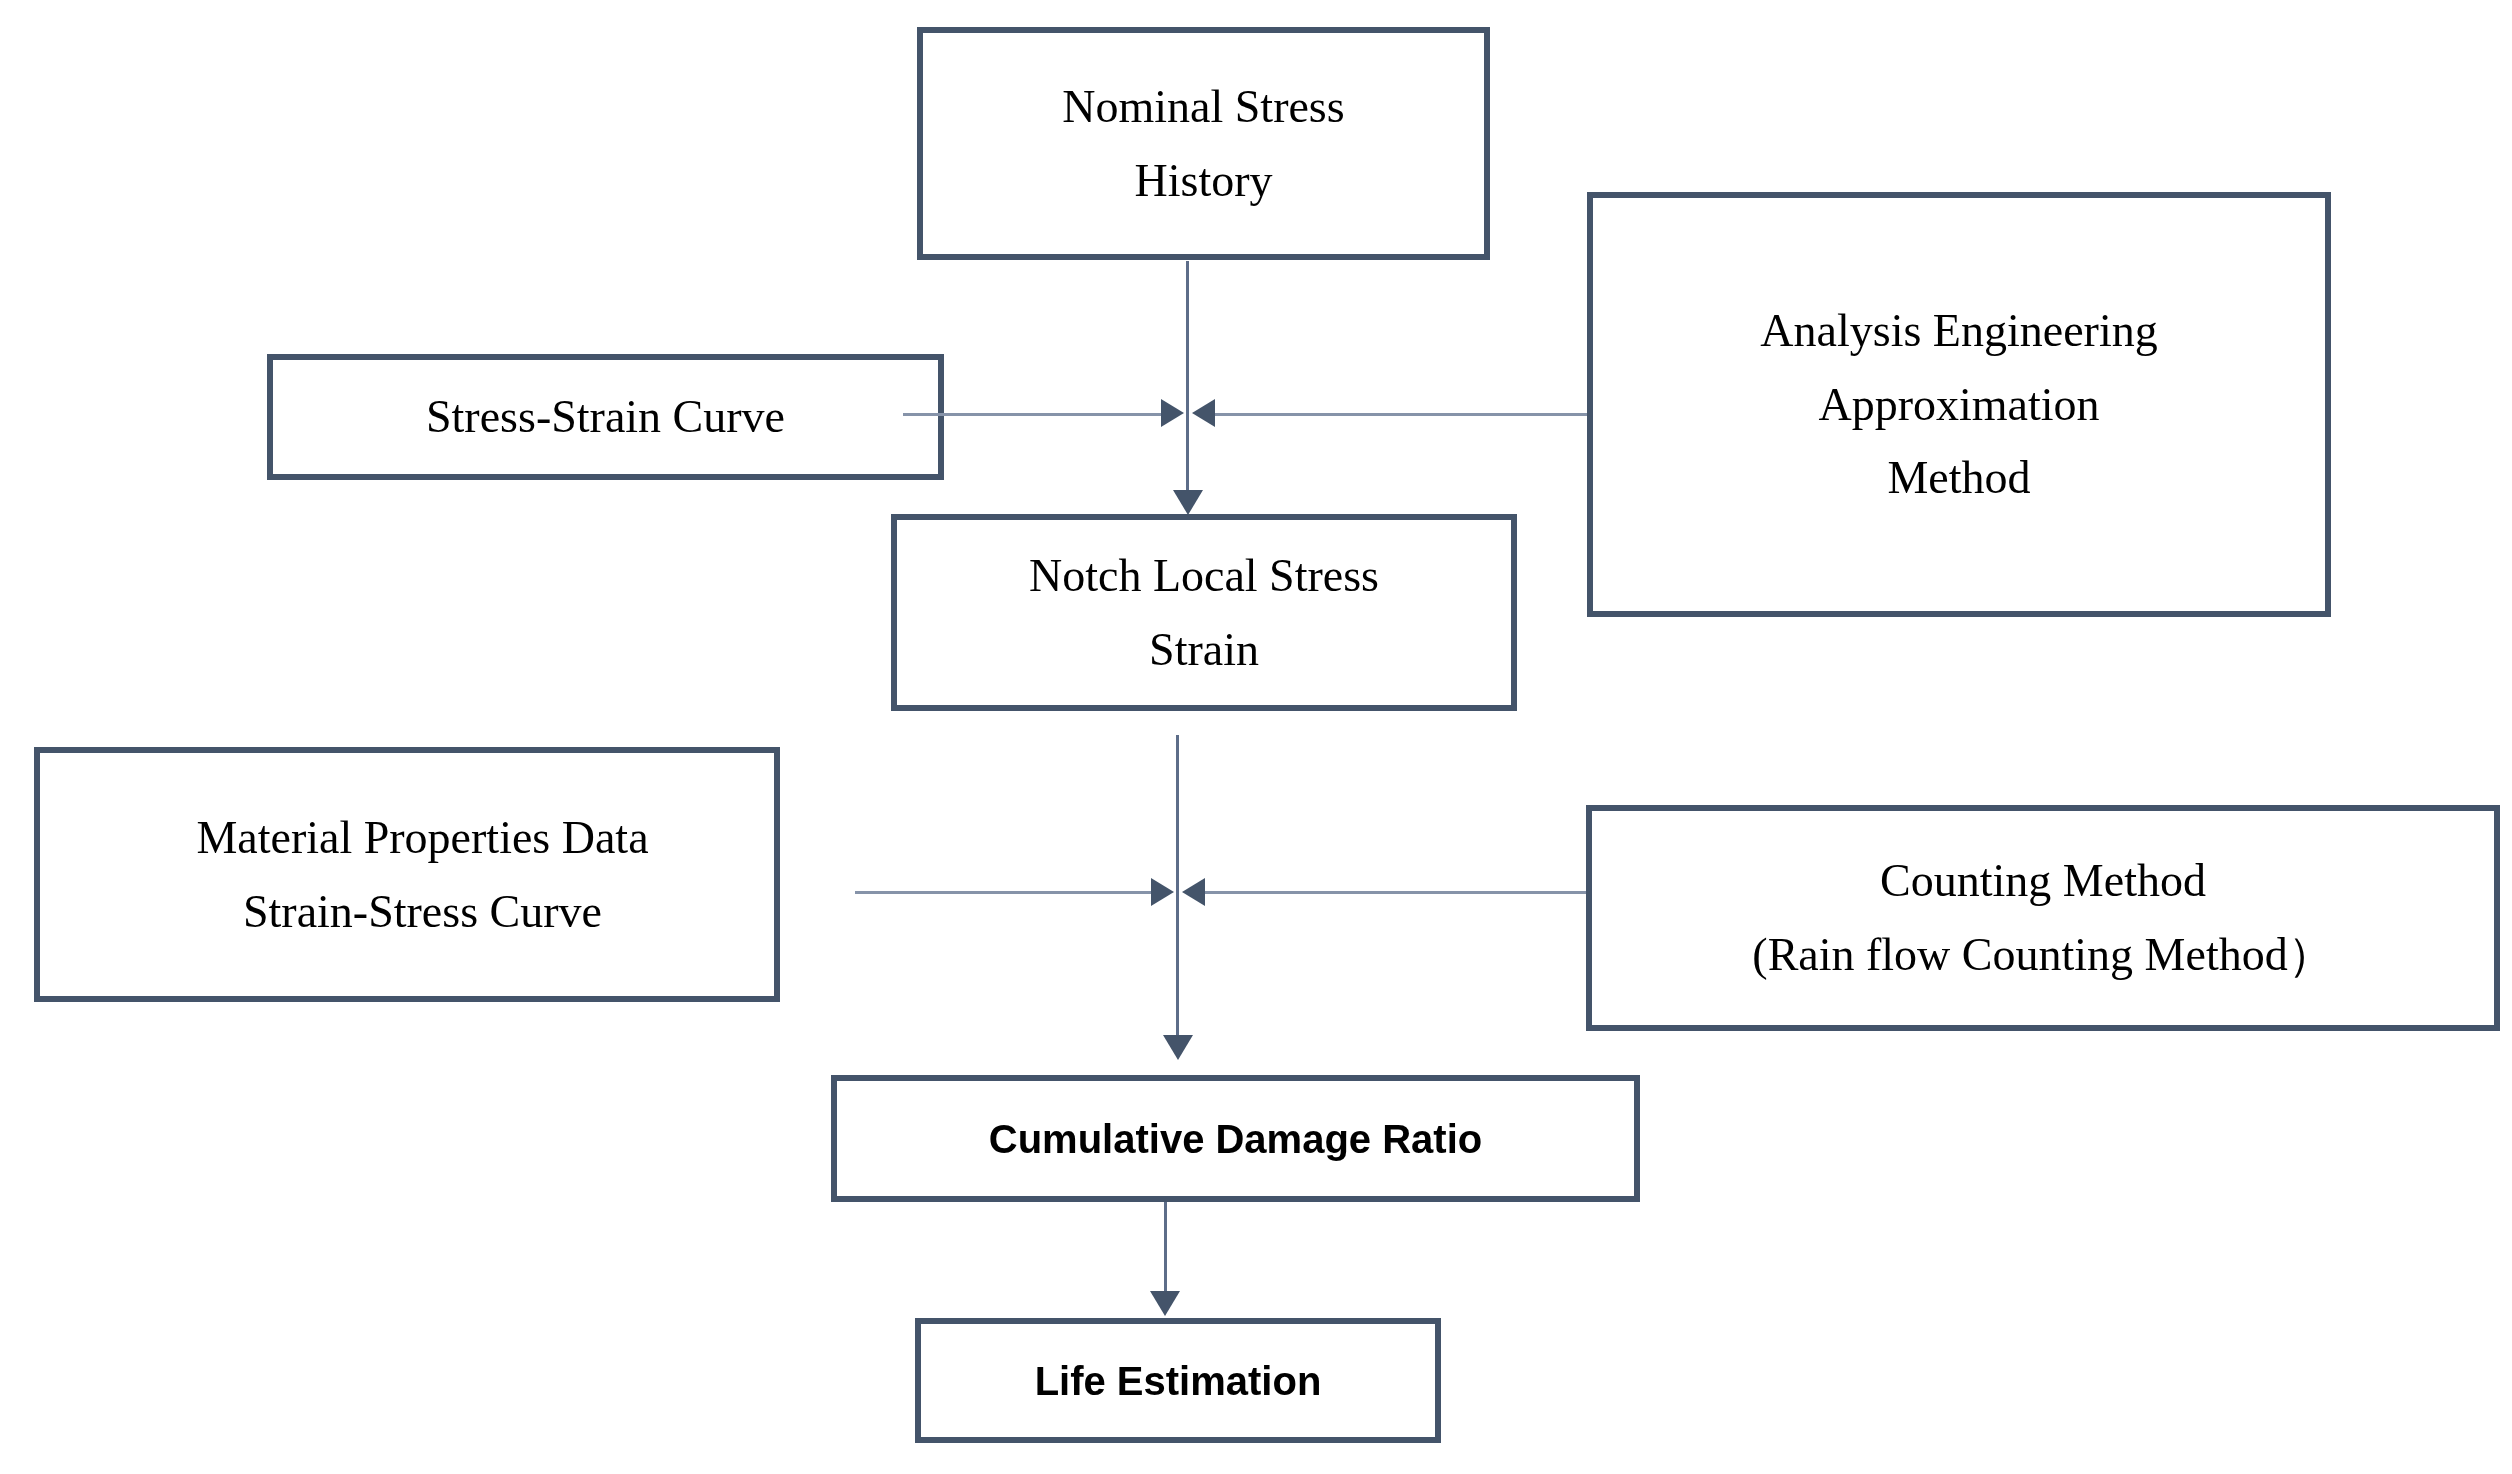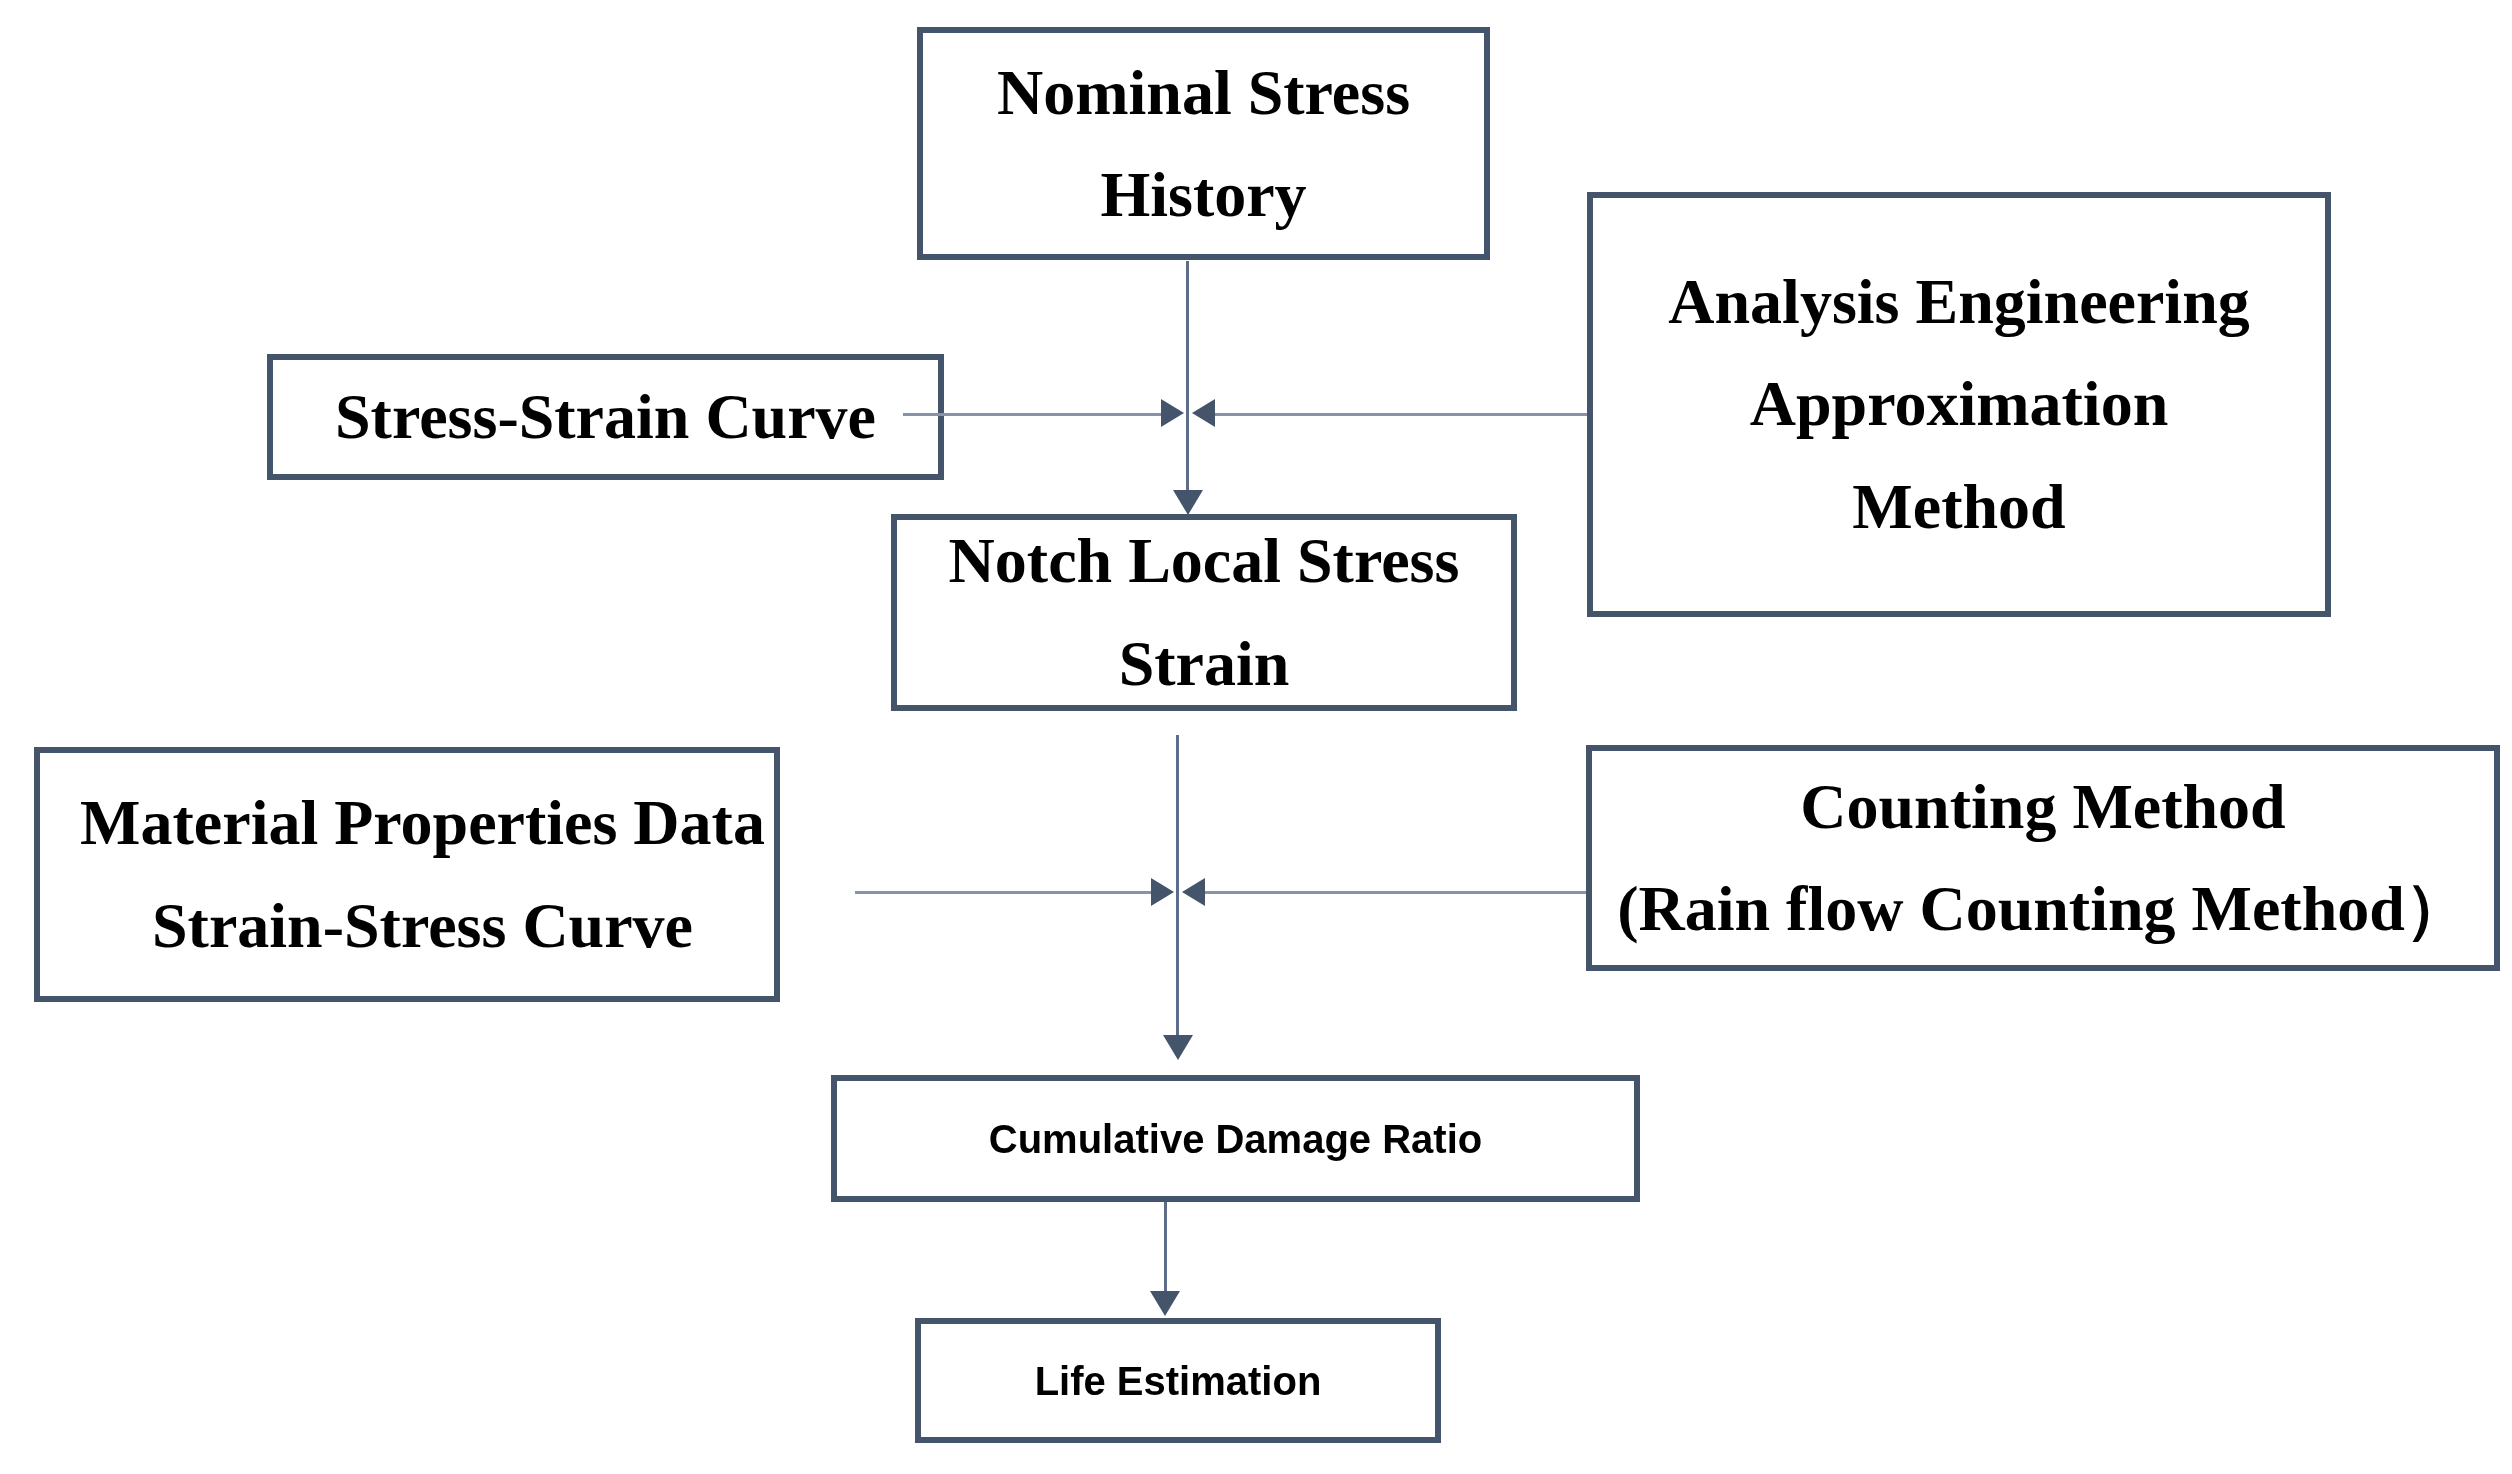--- a/index.html
+++ b/index.html
@@ -25,22 +25,22 @@
     background:var(--bg);
     display:flex;
     flex-direction:column;
     align-items:center;
     justify-content:center;
     text-align:center;
     color:var(--text);
   }
   .serif{
     font-family:"Liberation Serif","DejaVu Serif",serif;
-    font-weight:bold;
-    font-size:64px;
+    font-weight:normal;
+    font-size:46px;
     line-height:1.6;
   }
   .sans{
     font-family:"Liberation Sans","DejaVu Sans",sans-serif;
     font-weight:bold;
     font-size:40px;
     line-height:1.25;
   }
   .vline{position:absolute;width:3.4px;background:var(--vline);}
   .hline{position:absolute;height:2.6px;background:var(--hline);}
@@ -62,21 +62,21 @@
     border-bottom:14.6px solid transparent;
     border-right:23px solid var(--arrow);
   }
 
   
   #b-nominal   {left:917px; top:27.4px;   width:573px;  height:233px;}
   #b-notch-m   {left:1587px; top:192px;  width:744px;  height:425px;}
   #b-ss-curve  {left:227px;  top:354px;  width:677px;  height:126px;margin-left:40px;}
   #b-local     {left:891px; top:514px;  width:626px;  height:197px;}
   #b-material  {left:34px;   top:747px;  width:746px;  height:255px;padding-left:31px;}
-  #b-counting  {left:1586px; top:745px;  width:914px; height:226px;}
+  #b-counting  {left:1586px; top:805px;  width:914px; height:226px;}
   #b-cumul     {left:831px;  top:1075px; width:809px;  height:127px;}
   #b-life      {left:915px; top:1318px; width:526px;  height:125px;}
 
   
   #v1       {left:1186px; top:261px;  height:231px;}
   #v1-head  {left:1173px; top:490px;}
   #h1-left  {left:903px; top:413px;  width:260px;}
   #h1-right {left:1215px; top:413px;  width:372px;}
   #j1-right {left:1161px; top:399px;}
   #j1-left  {left:1192px; top:399px;}

